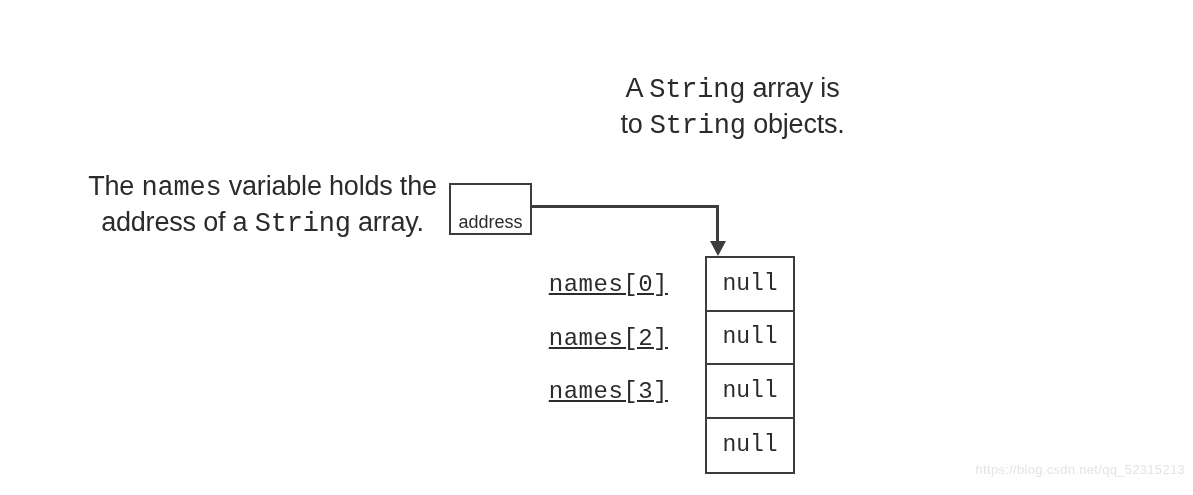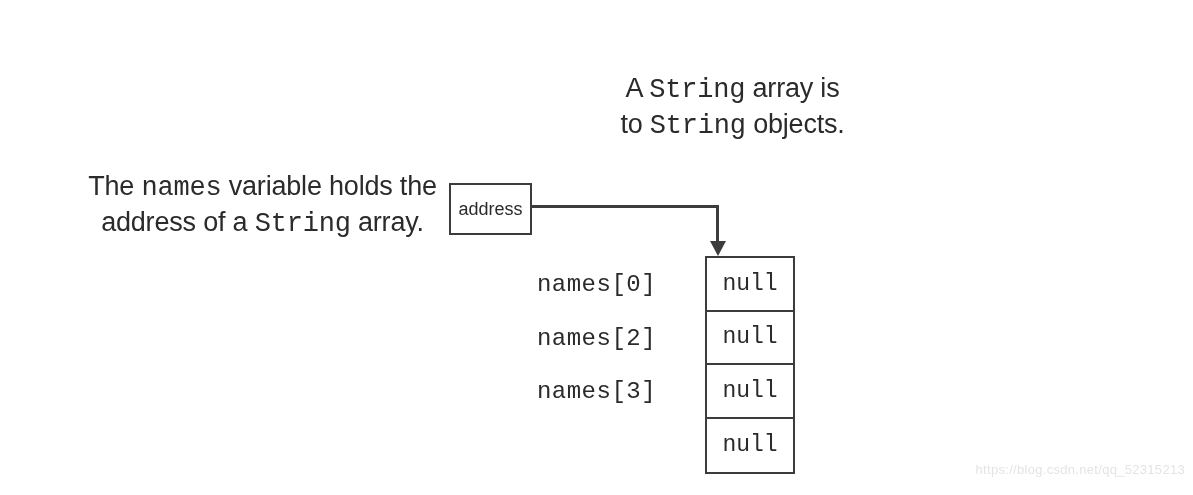--- a/index.html
+++ b/index.html
@@ -21,21 +21,21 @@
     letter-spacing: -0.2px;
   }
   #top-note  { left: 560px; top: 71px;  width: 345px; }
   #left-note { left: 70px;  top: 169px; width: 385px; }
   .address-box {
     position: absolute;
     left: 449px; top: 183px;
     width: 83px; height: 52px;
     border: 2px solid var(--line, #3c3c3c);
     box-sizing: border-box;
-    display: flex; align-items: center; justify-content: center;
+    display: flex; align-items: flex-end; justify-content: center;
     font-size: 18px;
     background: var(--bg, #ffffff);
   }
   .arrow-h {
     position: absolute;
     left: 531px; top: 205px;
     width: 188px; height: 3px;
     background: var(--line, #3c3c3c);
   }
   .arrow-v {
@@ -49,24 +49,25 @@
     left: 710px; top: 241px;
     width: 0; height: 0;
     border-left: 8px solid transparent;
     border-right: 8px solid transparent;
     border-top: 15px solid var(--line, #3c3c3c);
   }
   .labels {
     position: absolute;
     left: 525px; top: 258px;
     width: 143px;
-    text-align: center;
+    text-align: right;
     font-family: "Liberation Mono", "DejaVu Sans Mono", monospace;
     font-size: 24px;
     letter-spacing: 0.5px;
+    text-decoration: underline;
   }
   .labels .label { height: 53.5px; line-height: 53.5px; }
   .cells {
     position: absolute;
     left: 677px; top: 256px;
     width: 90px;
     border: 2px solid var(--line, #3c3c3c);
     box-sizing: border-box;
     background: var(--bg, #ffffff);
     margin-left: 28px;

